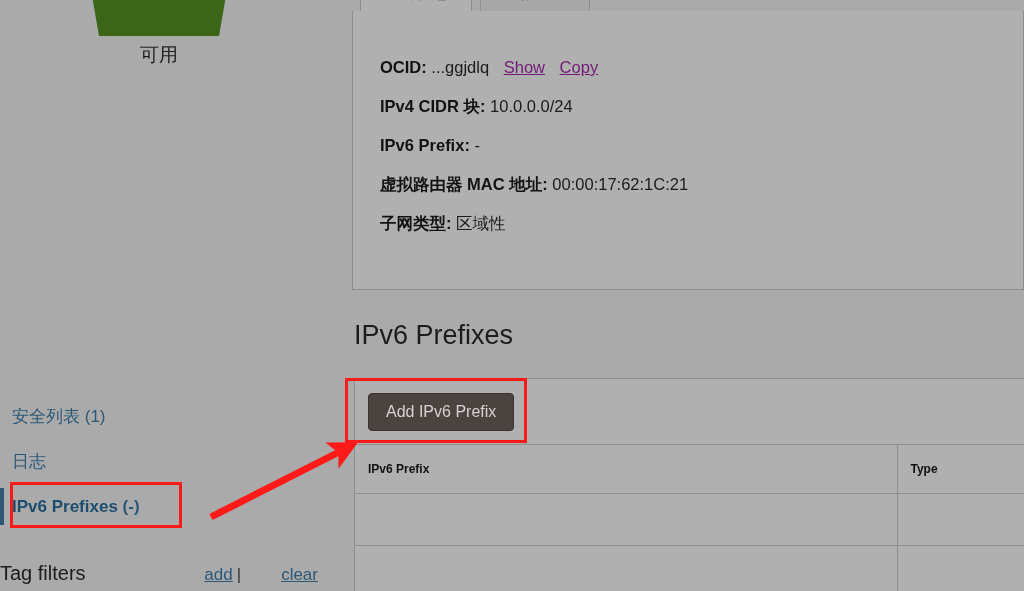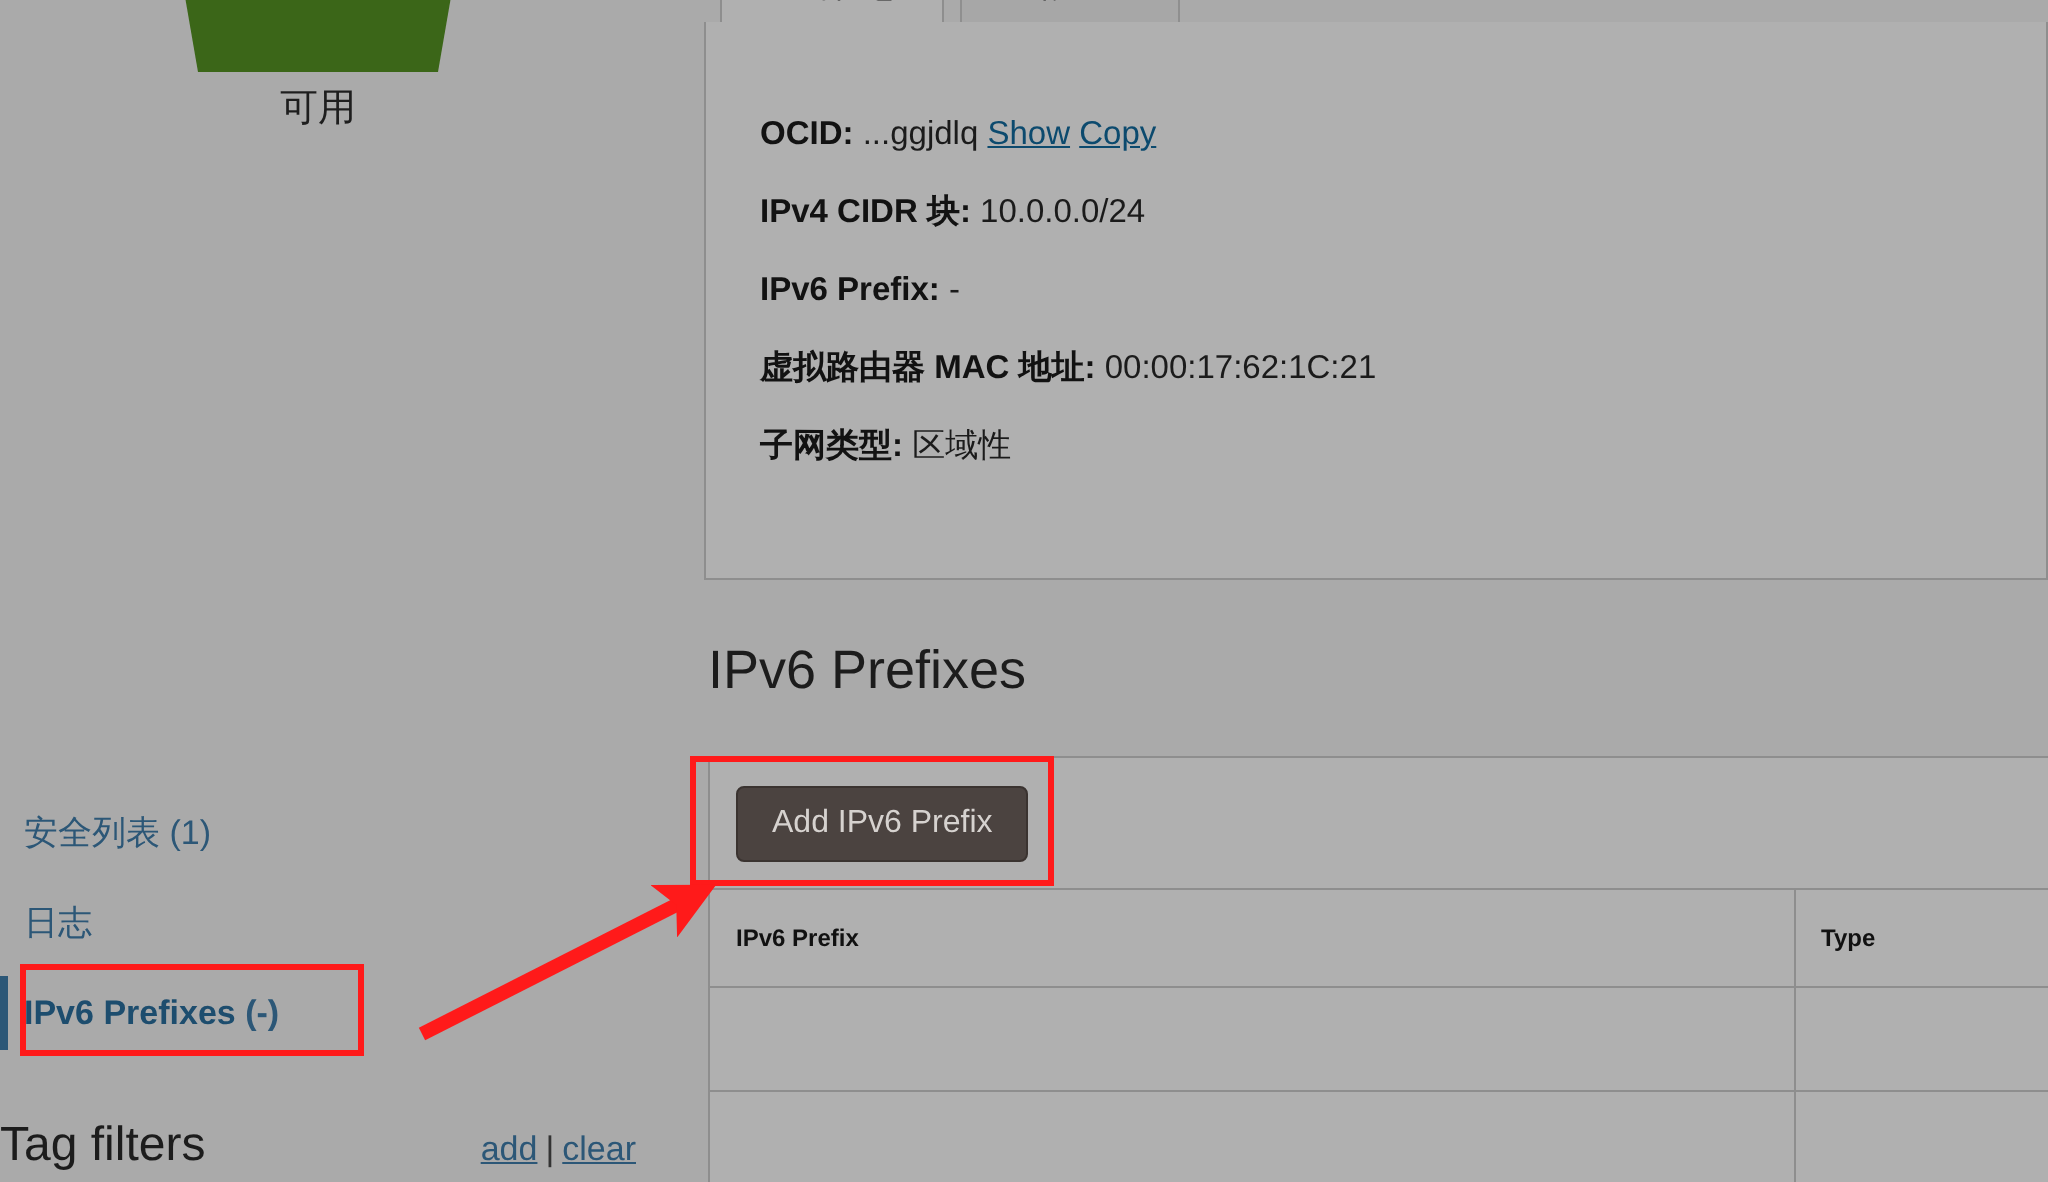--- a/index.html
+++ b/index.html
@@ -121,33 +121,34 @@
   #tag-filters {
     position: absolute;
     left: 0;
     top: 560px;
     width: 318px;
     display: flex;
     align-items: baseline;
     justify-content: space-between;
   }
   #tag-filters-title {
-    font-size: 24px;
+    font-size: 20px;
     line-height: 26px;
     color: #1c1c1c;
   }
   #tag-filter-actions {
     font-size: 17px;
     line-height: 22px;
     color: #2c5777;
     white-space: nowrap;
   }
   #tag-filter-actions a {
     color: #2c5777;
     text-decoration: underline;
+    margin-left: 36px;
   }
   #tag-filter-actions .sep {
     color: #333333;
     text-decoration: none;
     margin: 0 4px;
   }
 
   
   #right-col {
     position: absolute;
@@ -218,22 +219,23 @@
   }
   .info-row .k {
     font-weight: bold;
     color: #121212;
   }
   .info-row .v {
     font-weight: normal;
     color: #1b1b1b;
   }
   .info-row a.lnk {
-    color: #0c4a6e;
+    color: #701a75;
     text-decoration: underline;
+    margin-left: 10px;
   }
 
   
   #prefixes-title {
     position: absolute;
     left: 2px;
     top: 318px;
     font-size: 27px;
     line-height: 34px;
     color: #1c1c1c;

